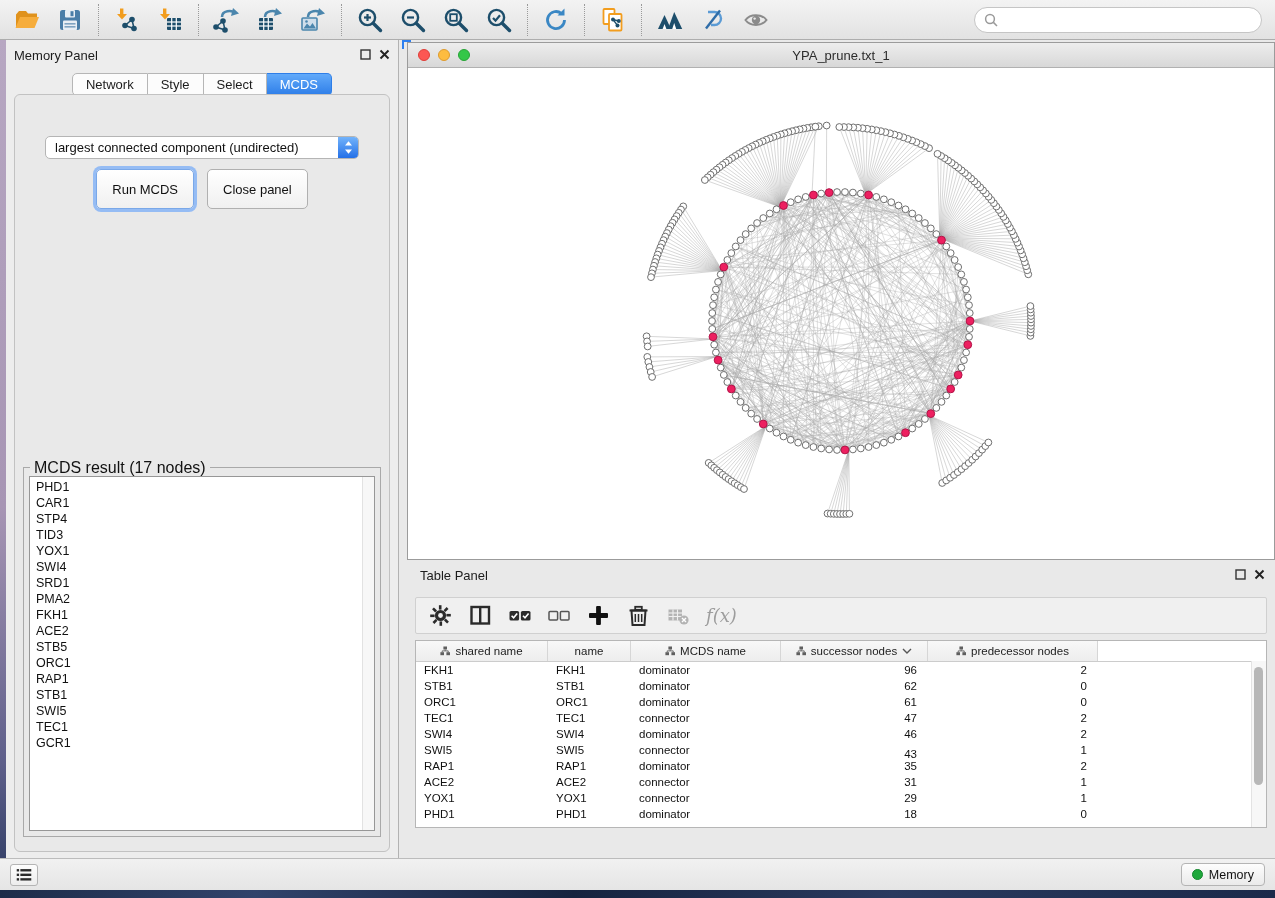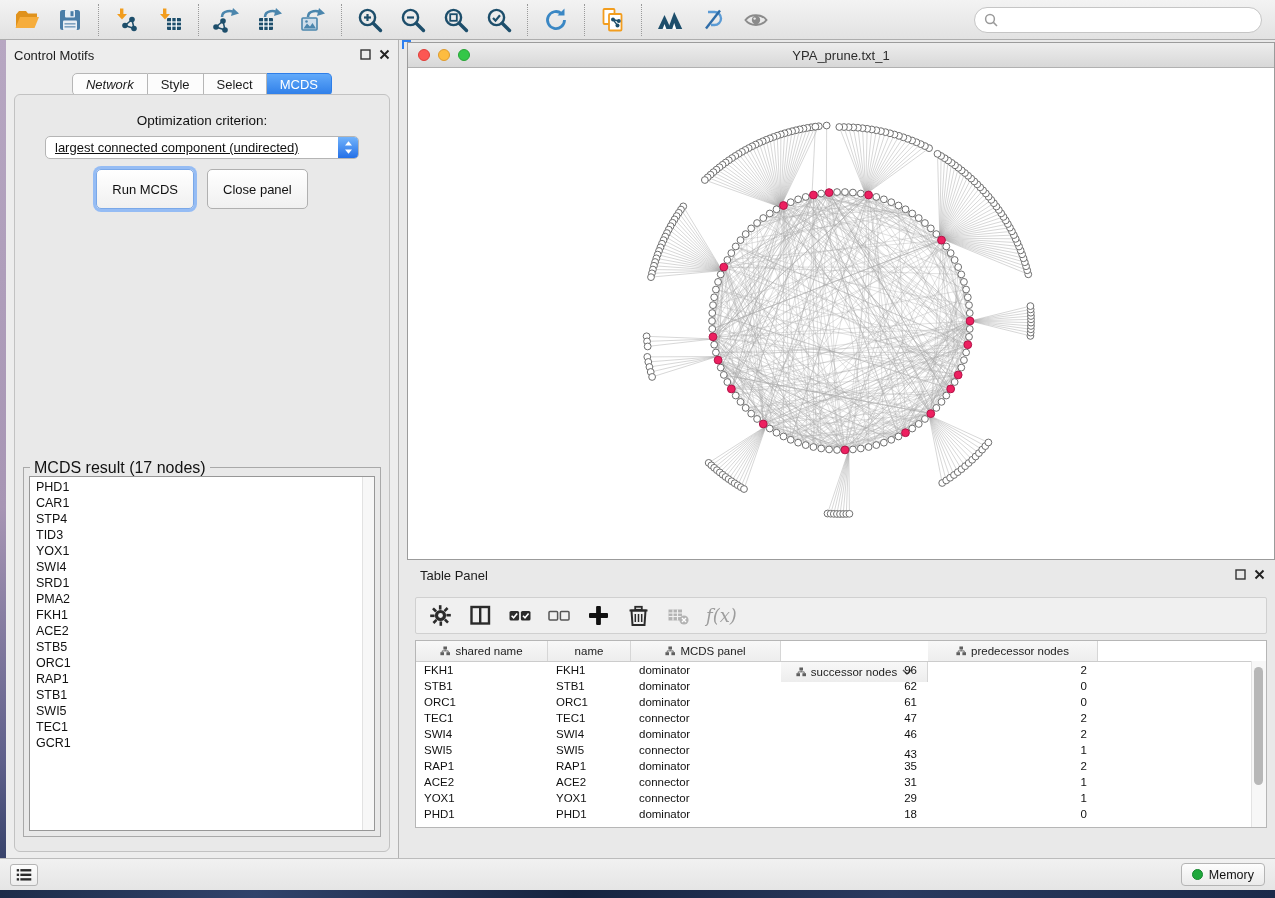--- a/index.html
+++ b/index.html
@@ -26,29 +26,29 @@
     background:linear-gradient(90deg,#1d2c49,#31436b 20%,#16233f 45%,#2a3a5f 70%,#1b2a4a);}
 
   
   .cpanel{position:absolute;left:6px;top:40px;width:393px;height:818px;background:#ededed;
     border-right:1px solid #b2b2b2;box-sizing:border-box;}
   .cp-header{position:absolute;left:8px;top:8px;font-size:13px;color:#1c1c1c;}
   .win-btns{position:absolute;right:8px;top:9px;display:flex;gap:8px;align-items:center;}
   .cp-tabs{position:absolute;left:0;top:33px;width:100%;display:flex;justify-content:center;}
   .tab{height:21px;line-height:21px;padding:0 13px;font-size:13px;color:#1c1c1c;background:#fcfcfc;
     border:1px solid #b6b6b6;border-left-width:0;}
-  .tab:first-child{border-left-width:1px;border-radius:5px 0 0 5px;font-style:italic;}
+  .tab:first-child{border-left-width:1px;border-radius:5px 0 0 5px;}
   .tab:last-child{border-radius:0 5px 5px 0;}
   .tab.active{background:linear-gradient(#62aafa,#2e7ee8);border-color:#2e7ee8;color:#fff;}
   .cp-box{position:absolute;left:8px;right:8px;top:54px;bottom:6px;background:#e9e9e9;
     border:1px solid #c2c2c2;border-radius:6px;}
   .opt-label{position:absolute;left:0;top:18px;width:100%;text-align:center;font-size:13.5px;color:#111;}
   .dropdown{position:absolute;left:30px;right:30px;top:41px;height:23px;background:#fff;
     border:1px solid #b5b5b5;border-radius:5px;display:flex;align-items:center;box-sizing:border-box;}
-  .dropdown .dd-value{flex:1;font-size:13px;color:#111;padding-left:9px;white-space:nowrap;text-decoration:underline;}
+  .dropdown .dd-value{flex:1;font-size:13px;color:#111;padding-left:9px;white-space:nowrap;}
   .dd-stepper{width:20px;height:21px;border-radius:0 4px 4px 0;
     background:linear-gradient(#72b3fb,#2470e7);display:flex;align-items:center;justify-content:center;}
   .btn-row{position:absolute;left:0;top:74px;width:100%;display:flex;justify-content:center;gap:13px;}
   .btn{height:40px;line-height:21px;padding:0 15px;font-size:13px;color:#111;
     background:linear-gradient(#ffffff,#f0f0f0);border:1px solid #b0b0b0;border-radius:5px;box-sizing:border-box;}
   .btn.focused{box-shadow:0 0 0 3px rgba(104,164,250,.65);border-color:#7aa8e8;}
   .result-group{position:absolute;left:8px;right:8px;top:372px;bottom:14px;border:1px solid #a9a9a9;}
   .result-legend{position:absolute;left:6px;top:-9px;background:#e9e9e9;padding:0 4px;font-size:16px;color:#111;}
   .result-list{position:absolute;left:5px;right:5px;top:8px;bottom:5px;background:#fff;
     border:1px solid #979797;overflow:hidden;}
@@ -297,41 +297,40 @@
             <line x1="9.4" y1="9.4" x2="13" y2="13" stroke="#9a9a9a" stroke-width="1.5"></line>
           </svg>
         </span>
       <input placeholder="" style="">
     </div>
   </div>
 
   <div class="wall-left"></div>
 
   <div class="cpanel">
-    <div class="cp-header">Control Motifs</div>
+    <div class="cp-header">Memory Panel</div>
     <div class="win-btns">
       <span style="display:flex;">
           <svg width="11" height="11" viewBox="0 0 11 11">
             <rect x="1" y="1" width="9" height="9" fill="none" stroke="#333" stroke-width="1.4"></rect>
           </svg>
         </span>
       <span style="display:flex;">
           <svg width="11" height="11" viewBox="0 0 11 11">
             <path d="M1.5 1.5l8 8M9.5 1.5l-8 8" stroke="#222" stroke-width="1.9"></path>
           </svg>
         </span>
     </div>
     <div class="cp-tabs">
         <span class="tab">Network</span>
         <span class="tab">Style</span>
         <span class="tab">Select</span>
         <span class="tab active">MCDS</span>
       </div>
     <div class="cp-box">
-      <div class="opt-label">Optimization criterion:</div>
       <div class="dropdown">
         <span class="dd-value">largest connected component (undirected)</span>
         <span class="dd-stepper">
             <svg width="11" height="15" viewBox="0 0 11 15">
               <path d="M5.5 1.2L9 5.4H2z" fill="#fff"></path>
               <path d="M5.5 13.8L2 9.6h7z" fill="#fff"></path>
             </svg>
           </span>
       </div>
       <div class="btn-row">
@@ -1398,23 +1397,23 @@
           <span style="display: flex;">
             <svg width="10" height="10" viewBox="0 0 10 10">
               <g fill="#5f5f5f">
                 <rect x="3.4" y="0.5" width="3.6" height="3"></rect>
                 <rect x="0.4" y="6.2" width="3.6" height="3"></rect>
                 <rect x="6.4" y="6.2" width="3.6" height="3"></rect>
               </g>
               <path d="M5.2 3.5v1.4M2.2 6.2V4.9h6v1.3" stroke="#5f5f5f" stroke-width="0.9" fill="none"></path>
             </svg>
           </span>
-          <span>MCDS panel</span>
-        </div>
-        <div class="th" style="width: 147px; margin-top: 21px;">
+          <span>MCDS name</span>
+        </div>
+        <div class="th" style="width: 147px;">
           <span style="display: flex;">
             <svg width="10" height="10" viewBox="0 0 10 10">
               <g fill="#5f5f5f">
                 <rect x="3.4" y="0.5" width="3.6" height="3"></rect>
                 <rect x="0.4" y="6.2" width="3.6" height="3"></rect>
                 <rect x="6.4" y="6.2" width="3.6" height="3"></rect>
               </g>
               <path d="M5.2 3.5v1.4M2.2 6.2V4.9h6v1.3" stroke="#5f5f5f" stroke-width="0.9" fill="none"></path>
             </svg>
           </span>

